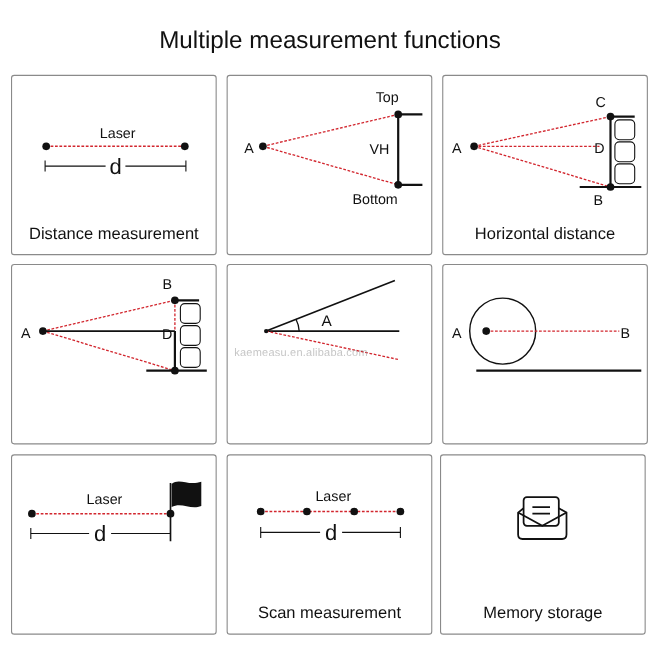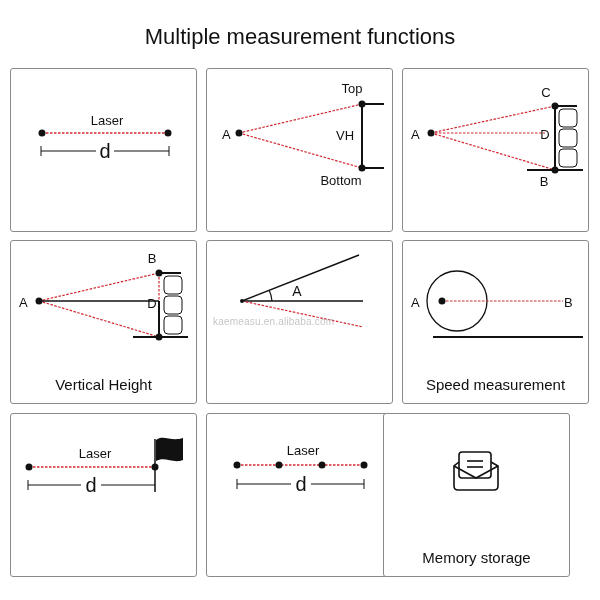--- a/index.html
+++ b/index.html
@@ -27,20 +27,21 @@
     <text class="lbl" x="96" y="56" font-size="13" text-anchor="middle">Laser</text>
     <line x1="31" y1="64" x2="157" y2="64" stroke="#d2262e" stroke-width="1.3" stroke-dasharray="2.5,1.5"></line>
     <circle cx="31" cy="64" r="3.5" fill="#111"></circle>
     <circle cx="157" cy="64" r="3.5" fill="#111"></circle>
     <line x1="30" y1="82" x2="85" y2="82" stroke="#111" stroke-width="1"></line>
     <line x1="103" y1="82" x2="158" y2="82" stroke="#111" stroke-width="1"></line>
     <line x1="30" y1="77" x2="30" y2="87" stroke="#111" stroke-width="1"></line>
     <line x1="158" y1="77" x2="158" y2="87" stroke="#111" stroke-width="1"></line>
     <text class="lbl" x="94" y="89" font-size="20" text-anchor="middle">d</text>
   </svg>
+  <div class="caption">Distance measurement</div>
 </div>
 
 <div class="panel" style="left:206px; top:68px;">
   <svg width="187" height="164">
     <text class="lbl" x="15" y="70" font-size="13">A</text>
     <line x1="32" y1="64" x2="155" y2="35" stroke="#d2262e" stroke-width="1.2" stroke-dasharray="2.5,1.5"></line>
     <line x1="32" y1="64" x2="155" y2="99" stroke="#d2262e" stroke-width="1.2" stroke-dasharray="2.5,1.5"></line>
     <circle cx="32" cy="64" r="3.5" fill="#111"></circle>
     <line x1="155" y1="35" x2="155" y2="99" stroke="#111" stroke-width="2"></line>
     <line x1="155" y1="35" x2="177" y2="35" stroke="#111" stroke-width="2"></line>
@@ -65,20 +66,21 @@
     <line x1="124" y1="101" x2="180" y2="101" stroke="#111" stroke-width="2"></line>
     <rect x="156" y="40" width="18" height="18" rx="4" fill="none" stroke="#111" stroke-width="1"></rect>
     <rect x="156" y="60" width="18" height="18" rx="4" fill="none" stroke="#111" stroke-width="1"></rect>
     <rect x="156" y="80" width="18" height="18" rx="4" fill="none" stroke="#111" stroke-width="1"></rect>
     <circle cx="152" cy="37" r="3.5" fill="#111"></circle>
     <circle cx="152" cy="101" r="3.5" fill="#111"></circle>
     <text class="lbl" x="143" y="28" font-size="13" text-anchor="middle">C</text>
     <text class="lbl" x="142" y="70" font-size="13" text-anchor="middle">D</text>
     <text class="lbl" x="141" y="117" font-size="13" text-anchor="middle">B</text>
   </svg>
+  <div class="caption">Horizontal distance</div>
 </div>
 
 <div class="panel row2" style="left:10px; top:240px;">
   <svg width="187" height="165">
     <text class="lbl" x="8" y="66" font-size="13">A</text>
     <line x1="28" y1="60" x2="148" y2="32" stroke="#d2262e" stroke-width="1.2" stroke-dasharray="2.5,1.5"></line>
     <line x1="28" y1="60" x2="148" y2="96" stroke="#d2262e" stroke-width="1.2" stroke-dasharray="2.5,1.5"></line>
     <line x1="148" y1="32" x2="148" y2="60" stroke="#d2262e" stroke-width="1.2" stroke-dasharray="2.5,1.5"></line>
     <line x1="28" y1="60" x2="148" y2="60" stroke="#111" stroke-width="1.5"></line>
     <line x1="148" y1="60" x2="148" y2="96" stroke="#111" stroke-width="2"></line>
@@ -86,21 +88,20 @@
     <line x1="122" y1="96" x2="177" y2="96" stroke="#111" stroke-width="2"></line>
     <rect x="153" y="35" width="18" height="18" rx="4" fill="none" stroke="#111" stroke-width="1"></rect>
     <rect x="153" y="55" width="18" height="18" rx="4" fill="none" stroke="#111" stroke-width="1"></rect>
     <rect x="153" y="75" width="18" height="18" rx="4" fill="none" stroke="#111" stroke-width="1"></rect>
     <circle cx="28" cy="60" r="3.5" fill="#111"></circle>
     <circle cx="148" cy="32" r="3.5" fill="#111"></circle>
     <circle cx="148" cy="96" r="3.5" fill="#111"></circle>
     <text class="lbl" x="141" y="22" font-size="13" text-anchor="middle">B</text>
     <text class="lbl" x="141" y="67" font-size="13" text-anchor="middle">D</text>
   </svg>
-  <div class="caption">Vertical Height</div>
 </div>
 
 <div class="panel row2" style="left:206px; top:240px;">
   <svg width="187" height="165">
     <line x1="35" y1="60" x2="152" y2="14" stroke="#111" stroke-width="1.5"></line>
     <line x1="35" y1="60" x2="156" y2="60" stroke="#111" stroke-width="1.5"></line>
     <line x1="35" y1="60" x2="156" y2="86" stroke="#d2262e" stroke-width="1.2" stroke-dasharray="2.5,1.5"></line>
     <path d="M 62 49 A 28 28 0 0 1 65 60" fill="none" stroke="#111" stroke-width="1.2"></path>
     <circle cx="35" cy="60" r="2" fill="#111"></circle>
     <text class="lbl" x="90" y="55" font-size="14" text-anchor="middle">A</text>
@@ -109,21 +110,20 @@
 
 <div class="panel row2" style="left:402px; top:240px;">
   <svg width="187" height="165">
     <circle cx="54" cy="60" r="30" fill="none" stroke="#111" stroke-width="1.3"></circle>
     <line x1="39" y1="60" x2="160" y2="60" stroke="#d2262e" stroke-width="1.2" stroke-dasharray="2.5,1.5"></line>
     <circle cx="39" cy="60" r="3.5" fill="#111"></circle>
     <line x1="30" y1="96" x2="180" y2="96" stroke="#111" stroke-width="2"></line>
     <text class="lbl" x="8" y="66" font-size="13">A</text>
     <text class="lbl" x="161" y="66" font-size="13">B</text>
   </svg>
-  <div class="caption">Speed measurement</div>
 </div>
 
 <div class="panel row3" style="left:10px; top:413px;">
   <svg width="187" height="165">
     <text class="lbl" x="84" y="44" font-size="13" text-anchor="middle">Laser</text>
     <line x1="18" y1="53" x2="144" y2="53" stroke="#d2262e" stroke-width="1.3" stroke-dasharray="2.5,1.5"></line>
     <circle cx="18" cy="53" r="3.5" fill="#111"></circle>
     <line x1="144" y1="25" x2="144" y2="78" stroke="#111" stroke-width="1.5"></line>
     <path d="M 145 26 C 152 20, 160 28, 172 24 L 172 46 C 162 50, 154 42, 145 47 Z" fill="#111"></path>
     <circle cx="144" cy="53" r="3.5" fill="#111"></circle>
@@ -141,23 +141,24 @@
     <circle cx="30" cy="51" r="3.5" fill="#111"></circle>
     <circle cx="72" cy="51" r="3.5" fill="#111"></circle>
     <circle cx="115" cy="51" r="3.5" fill="#111"></circle>
     <circle cx="157" cy="51" r="3.5" fill="#111"></circle>
     <line x1="30" y1="70" x2="84" y2="70" stroke="#111" stroke-width="1"></line>
     <line x1="104" y1="70" x2="157" y2="70" stroke="#111" stroke-width="1"></line>
     <line x1="30" y1="65" x2="30" y2="75" stroke="#111" stroke-width="1"></line>
     <line x1="157" y1="65" x2="157" y2="75" stroke="#111" stroke-width="1"></line>
     <text class="lbl" x="94" y="77" font-size="20" text-anchor="middle">d</text>
   </svg>
+  <div class="caption">Scan measurement</div>
 </div>
 
-<div class="panel row3" style="left:383px; top:413px;">
+<div class="panel row3" style="left:400px; top:413px;">
   <svg width="187" height="165">
     <rect x="75" y="38" width="32" height="26" rx="3" fill="#fff" stroke="#111" stroke-width="1.6"></rect>
     <line x1="83" y1="47" x2="99" y2="47" stroke="#111" stroke-width="1.6"></line>
     <line x1="83" y1="53" x2="99" y2="53" stroke="#111" stroke-width="1.6"></line>
     <path d="M 75 48 L 70 52 L 70 72 Q 70 76 74 76 L 110 76 Q 114 76 114 72 L 114 52 L 107 48" fill="none" stroke="#111" stroke-width="1.6"></path>
     <path d="M 70 52 L 92 64 L 114 52" fill="none" stroke="#111" stroke-width="1.6"></path>
   </svg>
   <div class="caption">Memory storage</div>
 </div>
 

